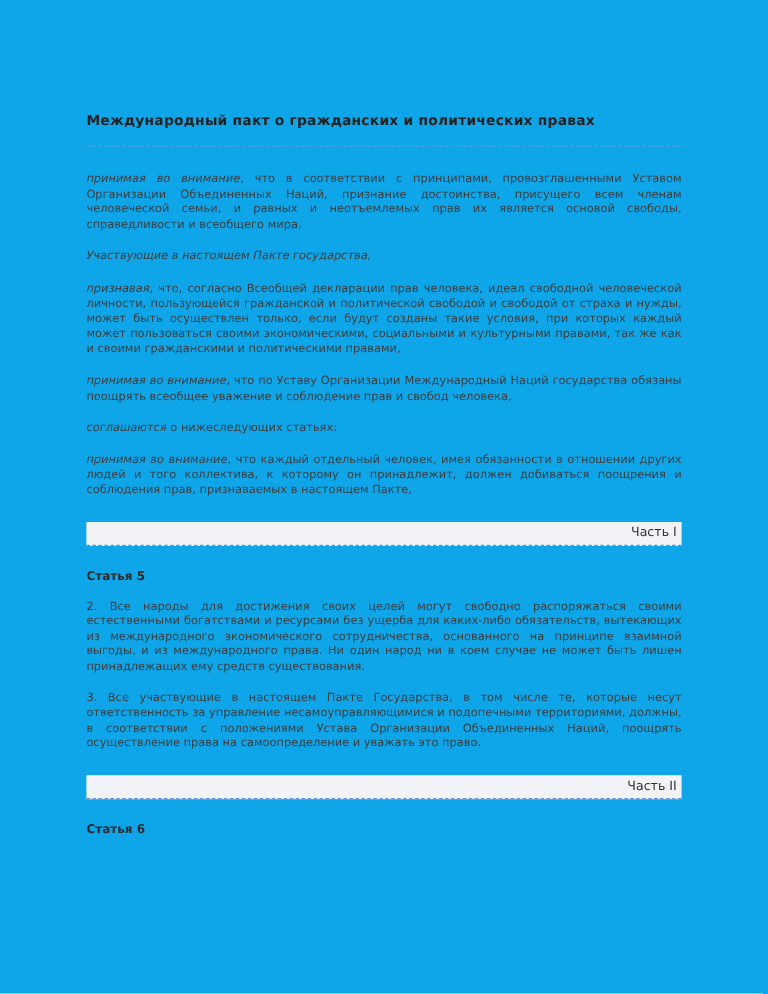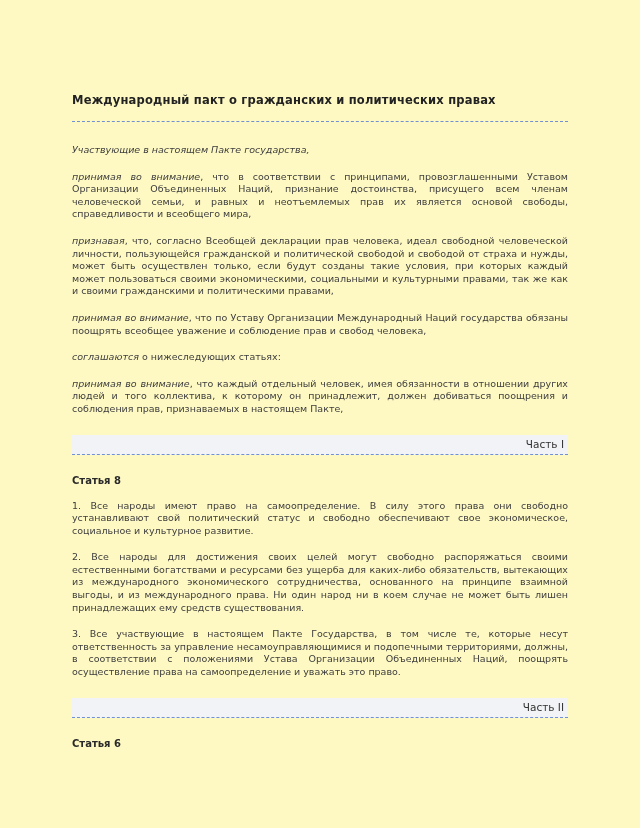--- a/index.html
+++ b/index.html
@@ -8,21 +8,21 @@
     width: 640px;
     height: 828px;
     font-family: "DejaVu Sans", "Liberation Sans", sans-serif;
     color: #3d3d3d;
     overflow: hidden;
   }
   .page {
     width: 640px;
     height: 828px;
     padding: 93px 72px 40px 72px;
-    background: #fef9c3;
+    background: #0ea5e9;
   }
   .doc-title {
     font-size: 11.5px;
     font-weight: bold;
     color: #222222;
     line-height: 14px;
     margin-bottom: 14px;
     letter-spacing: 0.2px;
   }
   .doc-subtitle {
@@ -70,35 +70,34 @@
 <body>
 
 <div class="page">
 
   <h1 class="doc-title">Международный пакт о гражданских и политических правах</h1>
 
 
   <hr class="dashed-sep">
 
   <div>
+    <p class="para"><span class="lead">принимая во внимание</span><span>, что в соответствии с принципами, провозглашенными Уставом Организации Объединенных Наций, признание достоинства, присущего всем членам человеческой семьи, и равных и неотъемлемых прав их является основой свободы, справедливости и всеобщего мира,</span></p>
     <p class="para"><span class="lead">Участвующие в настоящем Пакте государства,</span><span></span></p>
-    <p class="para"><span class="lead">принимая во внимание</span><span>, что в соответствии с принципами, провозглашенными Уставом Организации Объединенных Наций, признание достоинства, присущего всем членам человеческой семьи, и равных и неотъемлемых прав их является основой свободы, справедливости и всеобщего мира,</span></p>
     <p class="para"><span class="lead">признавая</span><span>, что, согласно Всеобщей декларации прав человека, идеал свободной человеческой личности, пользующейся гражданской и политической свободой и свободой от страха и нужды, может быть осуществлен только, если будут созданы такие условия, при которых каждый может пользоваться своими экономическими, социальными и культурными правами, так же как и своими гражданскими и политическими правами,</span></p>
     <p class="para"><span class="lead">принимая во внимание</span><span>, что по Уставу Организации Международный Наций государства обязаны поощрять всеобщее уважение и соблюдение прав и свобод человека,</span></p>
     <p class="para"><span class="lead">соглашаются</span><span> о нижеследующих статьях:</span></p>
     <p class="para"><span class="lead">принимая во внимание</span><span>, что каждый отдельный человек, имея обязанности в отношении других людей и того коллектива, к которому он принадлежит, должен добиваться поощрения и соблюдения прав, признаваемых в настоящем Пакте,</span></p>
   </div>
 
   <div>
     <div class="section-heading">Часть I</div>
 
-    <h2 class="article-title">Статья 8</h2>
+    <h2 class="article-title">Статья 5</h2>
 
     <div class="article-paras">
-      <p class="para">1. Все народы имеют право на самоопределение. В силу этого права они свободно устанавливают свой политический статус и свободно обеспечивают свое экономическое, социальное и культурное развитие.</p>
       <p class="para">2. Все народы для достижения своих целей могут свободно распоряжаться своими естественными богатствами и ресурсами без ущерба для каких-либо обязательств, вытекающих из международного экономического сотрудничества, основанного на принципе взаимной выгоды, и из международного права. Ни один народ ни в коем случае не может быть лишен принадлежащих ему средств существования.</p>
       <p class="para">3. Все участвующие в настоящем Пакте Государства, в том числе те, которые несут ответственность за управление несамоуправляющимися и подопечными территориями, должны, в соответствии с положениями Устава Организации Объединенных Наций, поощрять осуществление права на самоопределение и уважать это право.</p>
     </div>
   </div>
 
   <div>
     <div class="section-heading">Часть II</div>
 
     <h2 class="article-title">Статья 6</h2>
   </div>

